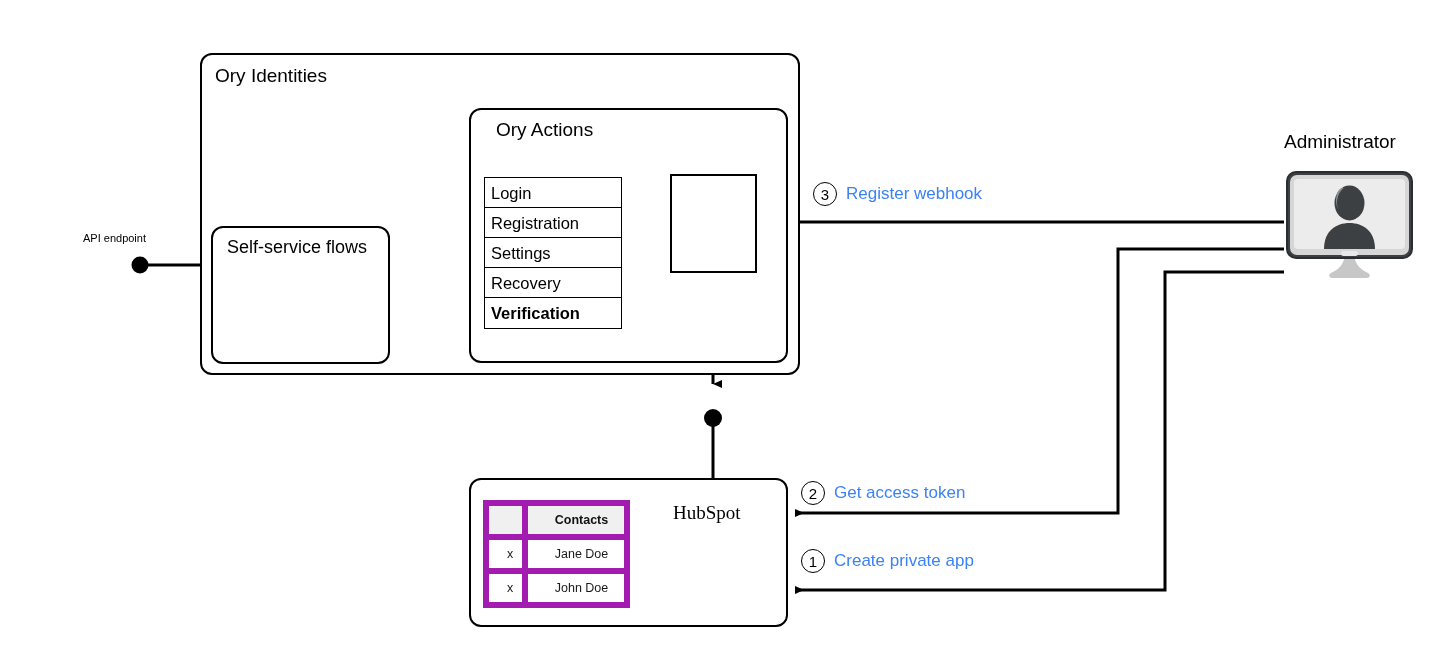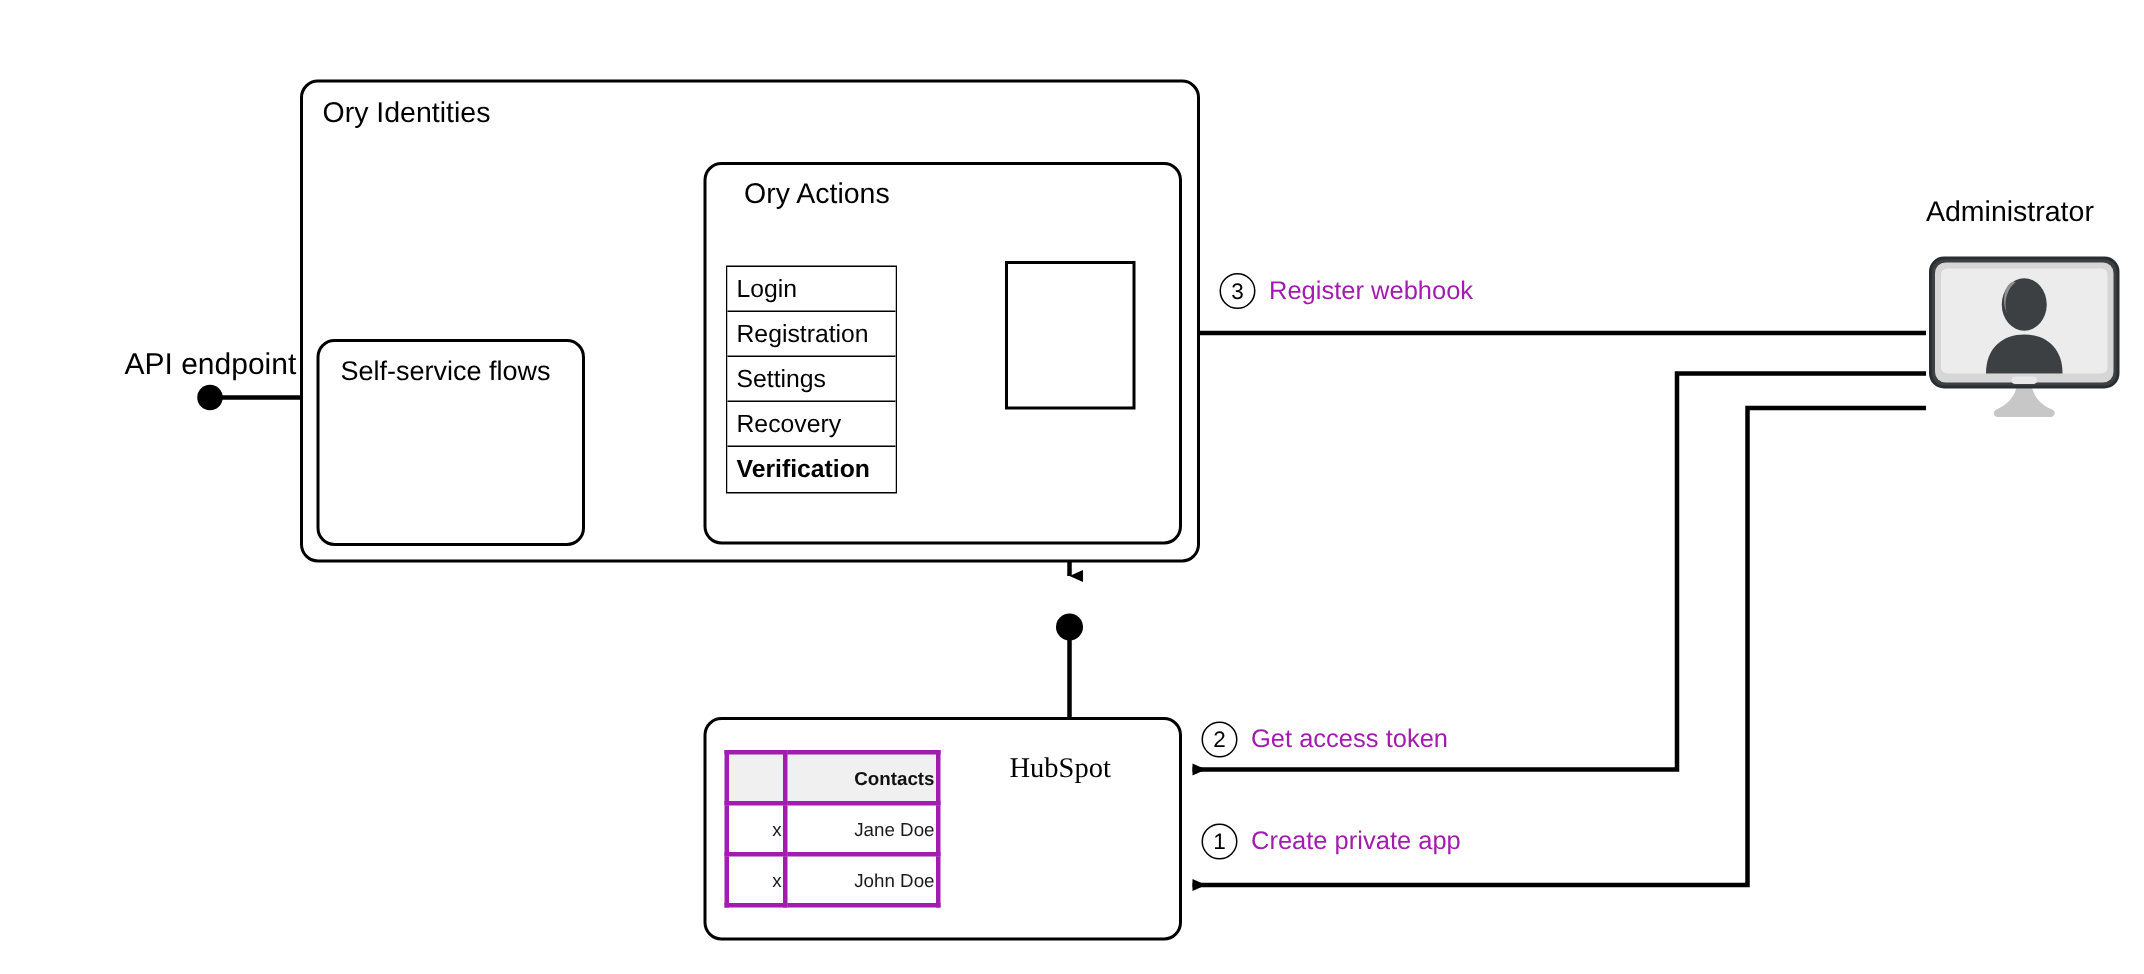--- a/index.html
+++ b/index.html
@@ -42,21 +42,21 @@
     line-height: 22px;
     color: #000;
     white-space: nowrap;
   }
 
   
   #flows-list {
     position: absolute;
     left: 441px;
     top: 177px;
-    width: 114px;
+    width: 138px;
     border: 1.6px solid #000;
     background: #fff;
     box-sizing: border-box;
   }
   .flow-item {
     height: 30px;
     line-height: 30px;
     padding-left: 6px;
     font-size: 16.5px;
     border-bottom: 1.6px solid #000;
@@ -82,36 +82,36 @@
   #contacts-table {
     position: absolute;
     left: 440px;
     top: 500px;
     border-collapse: collapse;
     font-size: 12.5px;
     color: #1a1a1a;
     background: #fff;
   }
   #contacts-table td, #contacts-table th {
-    border: 3px solid #a21caf;
+    border: 6px solid #a21caf;
     height: 34px;
     box-sizing: border-box;
-    text-align: right;
+    text-align: center;
     font-weight: normal;
   }
   #contacts-table .c-narrow { width: 39px; padding-left: 10px; }
   #contacts-table .c-wide   { width: 102px; padding-left: 12px; }
   #contacts-table thead th { background: #f0f0f0; }
   #contacts-table thead th.c-wide { font-weight: bold; color: #111; }
 
   
   .label {
     position: absolute;
     white-space: nowrap;
-    font-size: 20px;
+    font-size: 11px;
     color: #000;
   }
   .label.big { font-size: 19px; font-family: Liberation Serif, serif; }
   .label.mono {
     font-family: "DejaVu Sans Mono", "Liberation Mono", monospace;
     font-size: 15.5px;
     letter-spacing: -0.2px;
   }
 
   
@@ -127,21 +127,21 @@
     height: 24px;
     border: 1.6px solid #000;
     border-radius: 50%;
     display: flex;
     align-items: center;
     justify-content: center;
     font-size: 15px;
     color: #000;
     box-sizing: border-box;
   }
-  .step-text { font-size: 17px; color: #a21caf; }
+  .step-text { font-size: 17px; color: #3b82f6; }
 
   
   #admin-monitor { position: absolute; left: 1241px; top: 169px; width: 131px; height: 114px; }
 </style>
 </head>
 <body>
 
 <div id="canvas">
 
   <svg class="layer" viewBox="0 0 1429 649" xmlns="http://www.w3.org/2000/svg">

